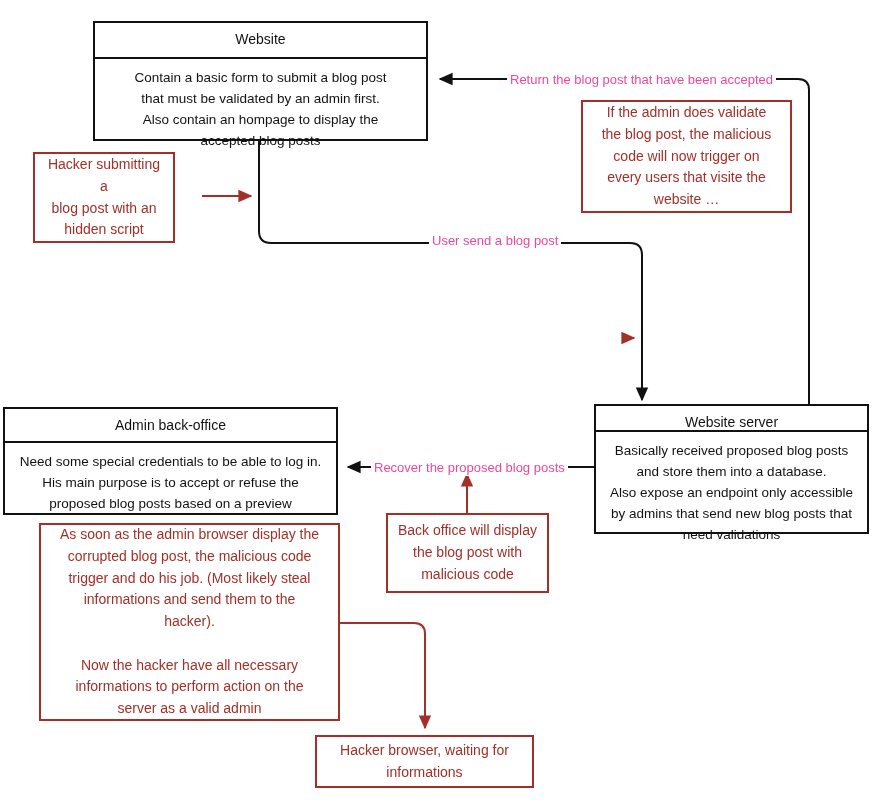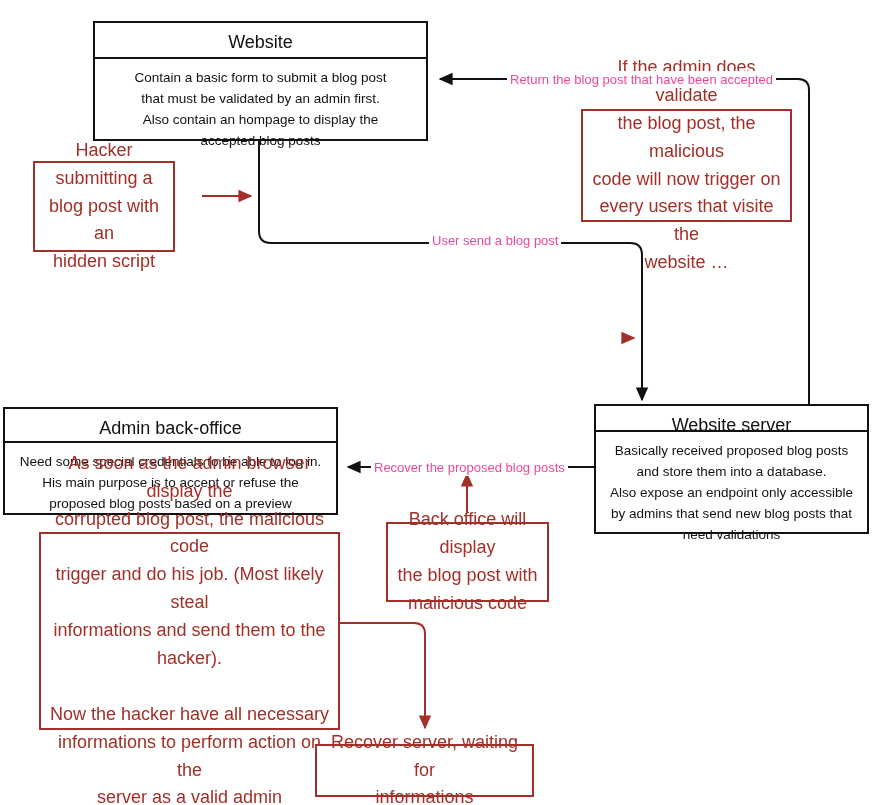--- a/index.html
+++ b/index.html
@@ -33,21 +33,21 @@
     position: absolute;
     box-sizing: border-box;
     border: 2px solid #111111;
     background: #ffffff;
     z-index: 3;
   }
   .node-title {
     box-sizing: border-box;
     border-bottom: 2px solid #111111;
     text-align: center;
-    font-size: 18px;
+    font-size: 14px;
     color: #121212;
     line-height: 1.25;
     padding: 8px 6px 9px 6px;
   }
   .node-body {
     box-sizing: border-box;
     text-align: center;
     font-size: 13.5px;
     color: #121212;
     line-height: 1.55;
@@ -56,29 +56,28 @@
   }
 
   
   .note {
     position: absolute;
     box-sizing: border-box;
     border: 2px solid #a33028;
     background: #ffffff;
     color: #a33028;
     text-align: center;
-    font-size: 18px;
+    font-size: 14px;
     line-height: 1.55;
     white-space: pre-line;
     display: flex;
     align-items: center;
     justify-content: center;
     padding: 6px 8px;
     z-index: 3;
-    margin-top: 9px;
   }
 
   
   .edge-label {
     position: absolute;
     background: #ffffff;
     color: #ec4899;
     font-size: 13px;
     line-height: 1;
     padding: 2px 3px;
@@ -166,16 +165,16 @@
   <div class="note" style="left:39px; top:523px; width:301px; height:198px;">As soon as the admin browser display the
 corrupted blog post, the malicious code
 trigger and do his job. (Most likely steal
 informations and send them to the
 hacker).
 
 Now the hacker have all necessary
 informations to perform action on the
 server as a valid admin</div>
 
-  <div class="note" style="left:315px; top:735px; width:219px; height:53px;">Recover server, waiting for
+  <div class="note" style="left:315px; top:735px; width:219px; height:53px;">Hacker browser, waiting for
 informations</div>
 
 </div>
 
 </body></html>

